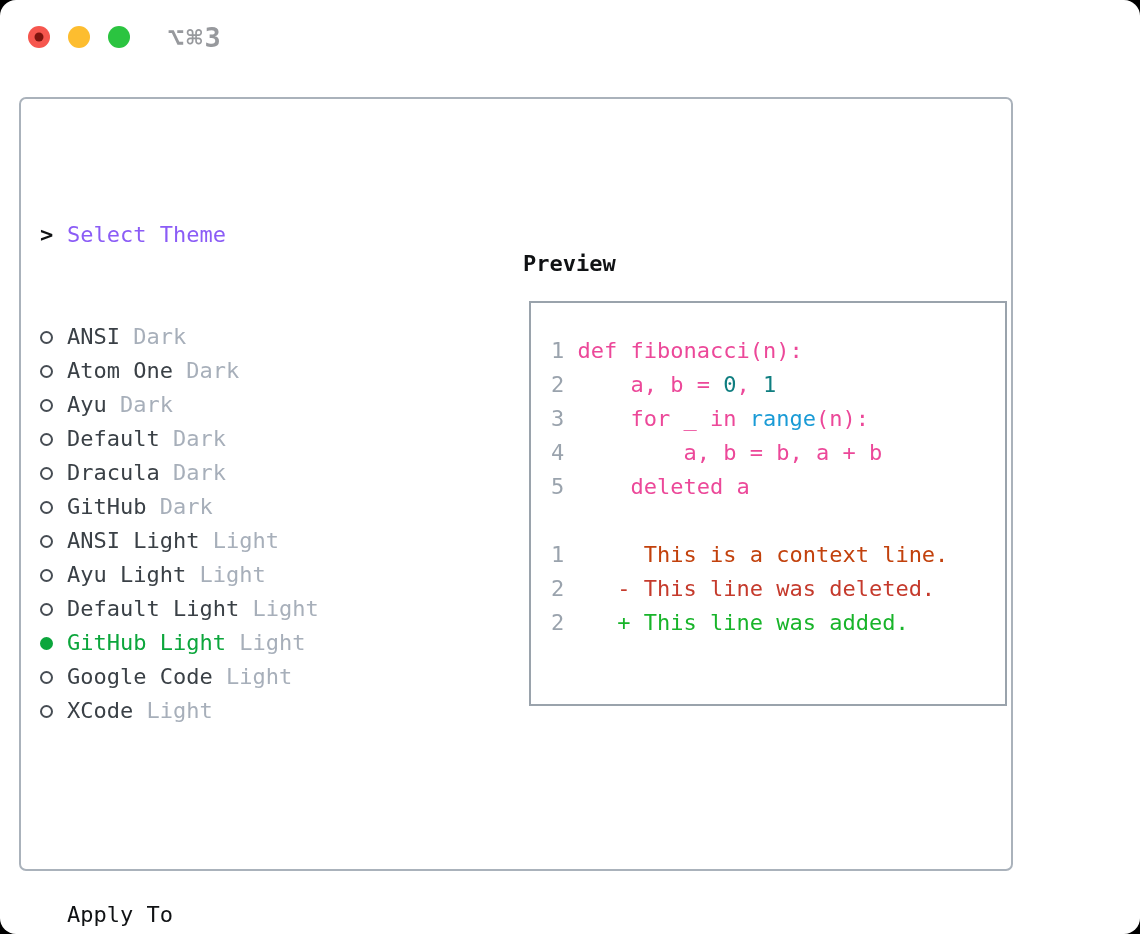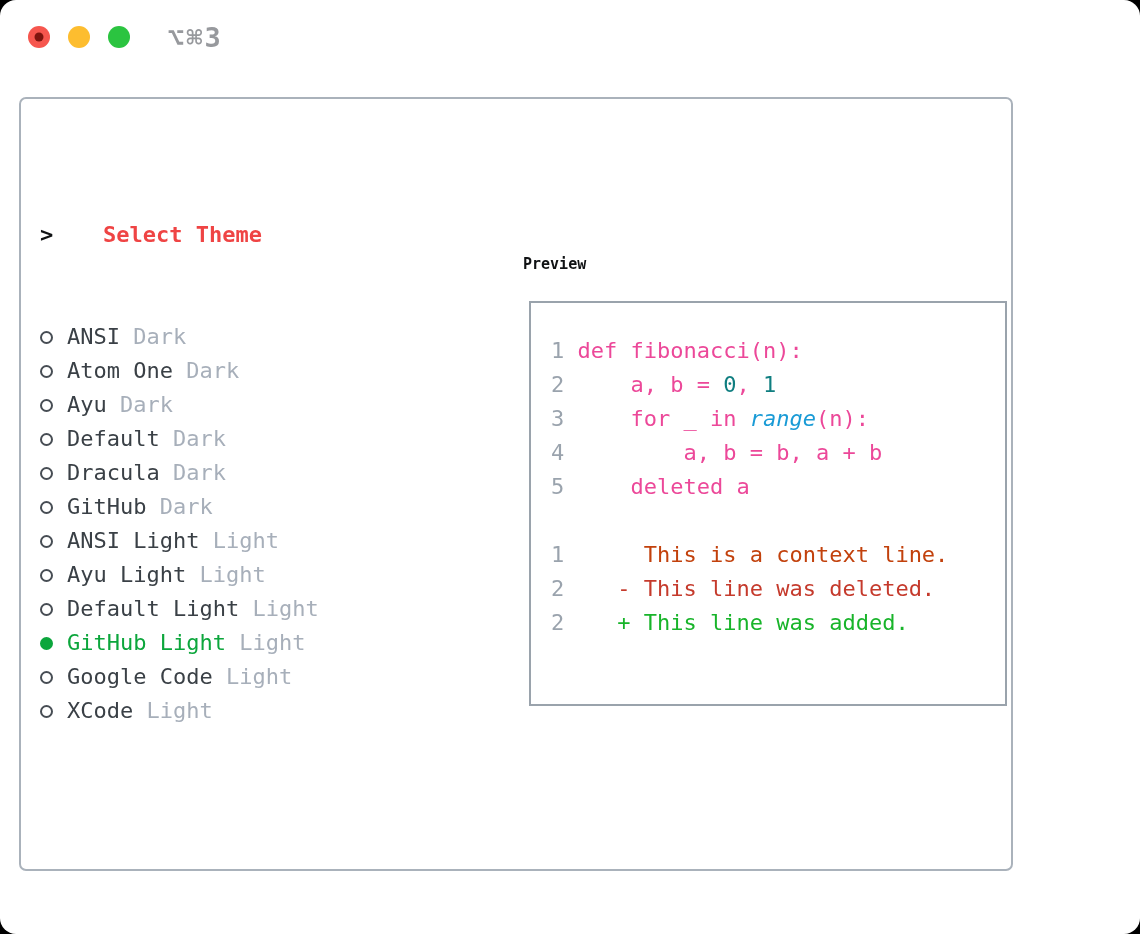--- a/index.html
+++ b/index.html
@@ -43,43 +43,43 @@
     width: 27px; flex: 0 0 27px; display: flex;
     align-items: center; height: 34px;
   }
   .prompt { color: #101214; font-weight: 700; font-size: 22px; }
   .radio {
     width: 13px; height: 13px; border-radius: 50%;
     border: 2px solid #474d54; background: transparent;
   }
   .radio.sel { border-color: var(--sel-green); background: var(--sel-green); }
   .row-label { white-space: pre; }
-  .hdr { color: #ef4444; font-weight: 700; margin-left: 36px; }
+  .hdr { color: #8b5cf6; font-weight: 400; }
   .subhdr { color: #101214; }
   .name-sel { color: var(--sel-green); }
   .variant { color: #a7afba; }
   .spacer { height: 34px; }
   
   .preview-title {
     position: absolute; left: 502px; top: 148px;
-    font-size: 15px; line-height: 34px; font-weight: 700; color: #101214;
+    font-size: 22px; line-height: 34px; font-weight: 700; color: #101214;
   }
   .preview-box {
     position: absolute; left: 508px; top: 202px; width: 478px; height: 405px;
     border: 2px solid #9aa3ac; background: #fff;
   }
   .code {
     position: absolute; left: 20px; top: 31px;
     font-size: 22px; line-height: 34px; white-space: pre;
   }
   .c-ln  { color: #9aa3ad; }
   .c-k   { color: #ec4899; }
   .c-fn  { color: #ec4899; }
   .c-num { color: #0f7e80; }
-  .c-b   { color: #1a9bd6; font-style: italic; }
+  .c-b   { color: #1a9bd6; }
   .c-ctx { color: #c2410c; }
   .c-del { color: #c53a2c; text-align: center; }
   .c-add { color: #18b42a; }
 </style>
 </head>
 <body>
 
 <div class="window">
 
   <div class="titlebar">
@@ -92,20 +92,24 @@
   </div>
 
   <div class="panel">
     <div class="left-col">
       <div class="row">
         <span class="slot"><span class="prompt">&gt;</span></span>
         <span class="row-label hdr">Select Theme</span>
       </div>
       <div id="theme-list"><div class="row"><span class="slot"><span class="radio"></span></span><span class="row-label">ANSI</span><span class="row-label variant"> Dark</span></div><div class="row"><span class="slot"><span class="radio"></span></span><span class="row-label">Atom One</span><span class="row-label variant"> Dark</span></div><div class="row"><span class="slot"><span class="radio"></span></span><span class="row-label">Ayu</span><span class="row-label variant"> Dark</span></div><div class="row"><span class="slot"><span class="radio"></span></span><span class="row-label">Default</span><span class="row-label variant"> Dark</span></div><div class="row"><span class="slot"><span class="radio"></span></span><span class="row-label">Dracula</span><span class="row-label variant"> Dark</span></div><div class="row"><span class="slot"><span class="radio"></span></span><span class="row-label">GitHub</span><span class="row-label variant"> Dark</span></div><div class="row"><span class="slot"><span class="radio"></span></span><span class="row-label">ANSI Light</span><span class="row-label variant"> Light</span></div><div class="row"><span class="slot"><span class="radio"></span></span><span class="row-label">Ayu Light</span><span class="row-label variant"> Light</span></div><div class="row"><span class="slot"><span class="radio"></span></span><span class="row-label">Default Light</span><span class="row-label variant"> Light</span></div><div class="row"><span class="slot"><span class="radio sel"></span></span><span class="row-label name-sel">GitHub Light</span><span class="row-label variant"> Light</span></div><div class="row"><span class="slot"><span class="radio"></span></span><span class="row-label">Google Code</span><span class="row-label variant"> Light</span></div><div class="row"><span class="slot"><span class="radio"></span></span><span class="row-label">XCode</span><span class="row-label variant"> Light</span></div></div>
       <div class="spacer"></div>
+      <div class="row">
+        <span class="slot"></span>
+        <span class="row-label subhdr">Apply To</span>
+      </div>
       
       
       
     </div>
 
     <div class="preview-title">Preview</div>
     <div class="preview-box">
       <pre class="code" id="code"><span class="c-ln">1 </span><span class="c-k">def </span><span class="c-fn">fibonacci</span><span class="c-k">(n):</span>
 <span class="c-ln">2 </span><span class="c-k">    a, b = </span><span class="c-num">0</span><span class="c-k">, </span><span class="c-num">1</span>
 <span class="c-ln">3 </span><span class="c-k">    for _ in </span><span class="c-b">range</span><span class="c-k">(n):</span>

